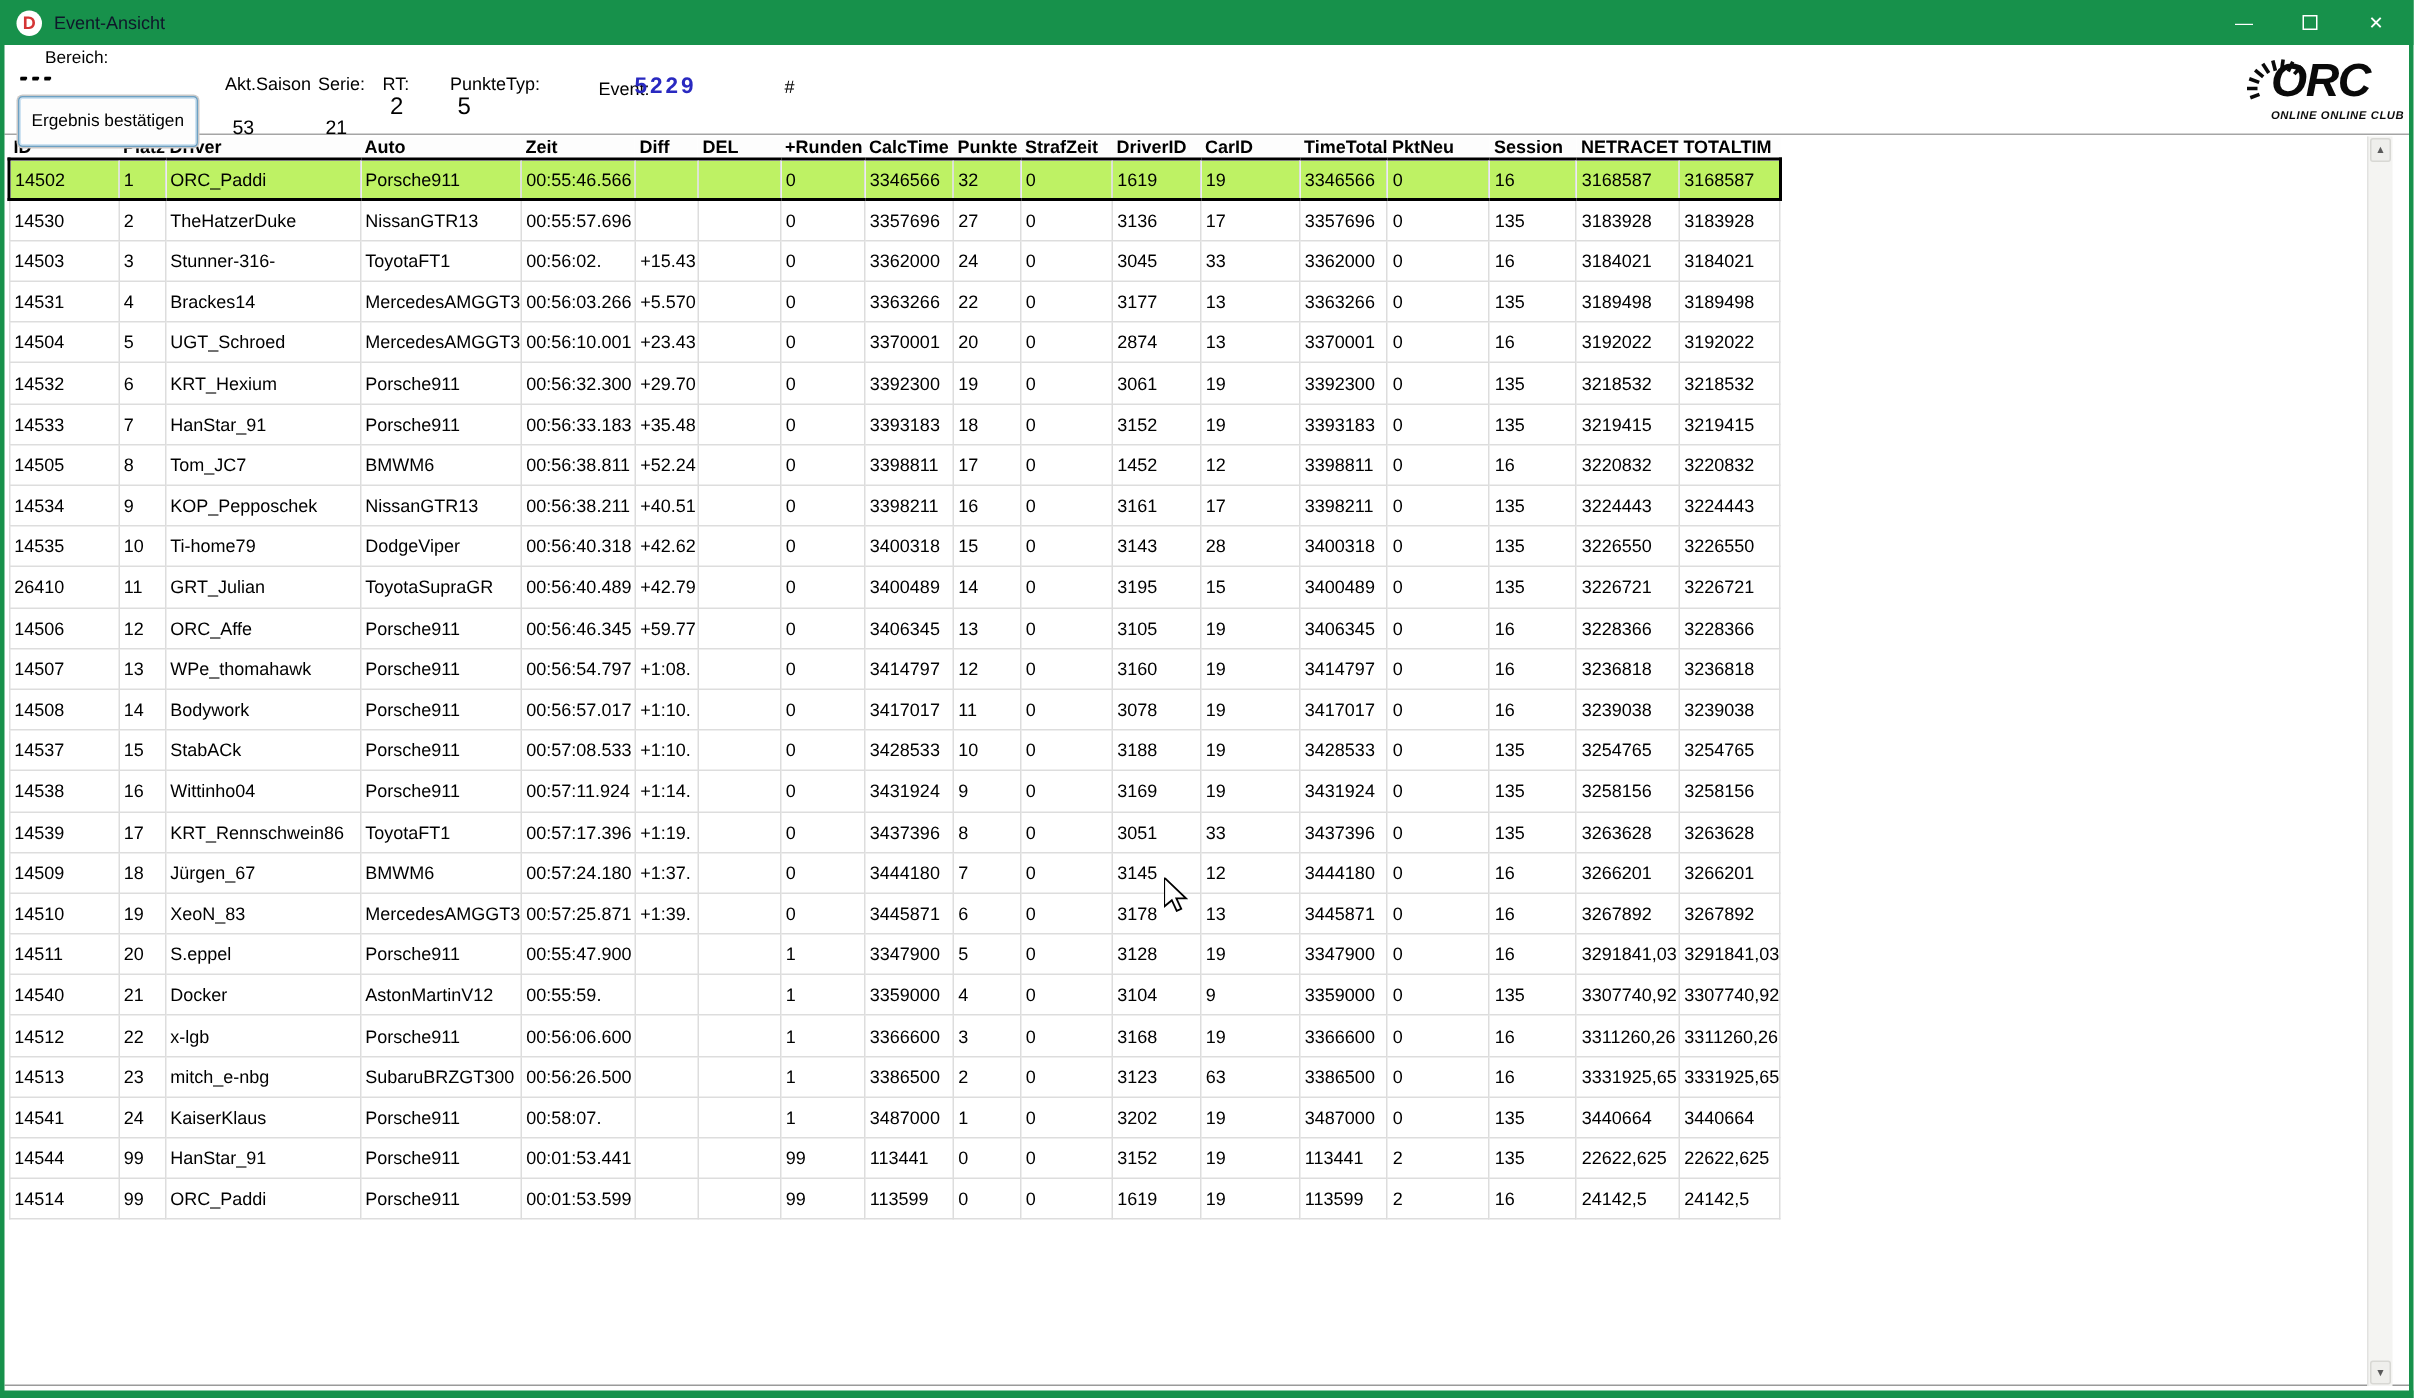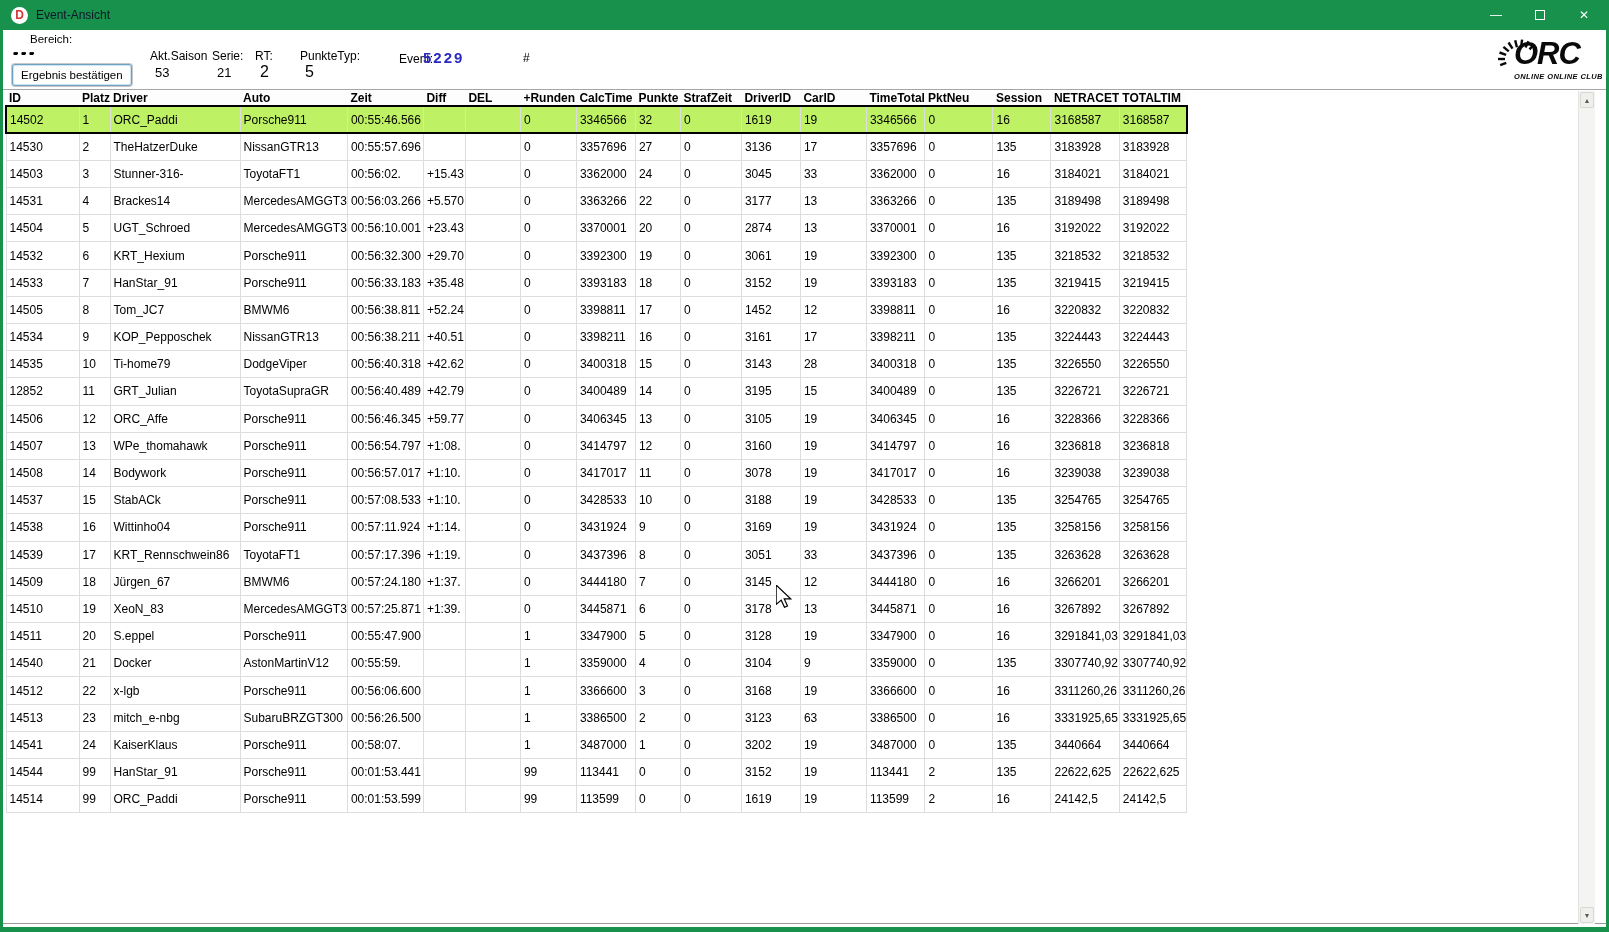--- a/index.html
+++ b/index.html
@@ -26,29 +26,29 @@
   .max-box { width:10px; height:10px; border:1.4px solid #fff; display:inline-block; }
 
   
   .toolbar { position:absolute; left:3px; right:3px; top:30px; height:60px; background:#fff;
              border-bottom:1px solid #A5A5A5; z-index:5; }
   .lbl { position:absolute; font-size:12px; color:#000; white-space:nowrap;margin-left:17px; }
   .val { position:absolute; font-size:13px; color:#000; white-space:nowrap; }
   .bereich-label { left:10px; top:3px; font-size:11.5px; }
   .bereich-value { left:10px; top:13px; font-size:15px; font-weight:bold; letter-spacing:3px;
                    text-shadow:0 .6px 0 #000, .6px 0 0 #000; }
-  .confirm-btn { position:absolute; left:9px; top:34px; height:22px; padding:0 8px;
+  .confirm-btn { position:absolute; left:9px; top:34px; height:34px; padding:0 8px;
                  font-family:inherit; font-size:11.5px; color:#000; background:#fdfdfd;
                  border:1px solid #6DA1C4; border-radius:3px;
                  box-shadow:0 0 0 1px #cfe3f2 inset, 0 0 0 1px #c9c9c9; }
   .field-akt   { left:147px; } .field-serie { left:209px; }
   .field-rt    { left:252px; } .field-pkt   { left:297px; }
   .tfield { position:absolute; top:19px; }
   .tfield .f-label { font-size:12px; white-space:nowrap; }
-  .tfield .f-value { font-size:13px; margin-top:2px; margin-left:5px; white-space:nowrap; }
+  .tfield .f-value { font-size:13px; margin-top:14px; margin-left:5px; white-space:nowrap; }
   .field-rt .f-value, .field-pkt .f-value { font-size:16px; margin-top:0; font-weight:500; }
   .event-label { left:379px; top:22px; }
   .event-value { left:420px; top:19px; font-size:15px; font-weight:bold; letter-spacing:2px; color:#2929C0; }
   .hash-symbol { left:503px; top:21px; font-size:12px; }
 
   
   .logo { position:absolute; left:1490px; top:33px; width:115px; height:54px; z-index:6; }
   .logo-burst { position:absolute; left:6px; top:-2px; }
   .logo-text { position:absolute; left:24px; top:6px; font-size:31px; font-weight:bold; font-style:italic;
                letter-spacing:-1px; color:#0a0a0a; line-height:30px; }
@@ -385,21 +385,21 @@
             <td>0</td>
             <td>3143</td>
             <td>28</td>
             <td>3400318</td>
             <td>0</td>
             <td>135</td>
             <td>3226550</td>
             <td>3226550</td>
           </tr>
           <tr>
-            <td>12852</td>
+            <td>26410</td>
             <td>11</td>
             <td>GRT_Julian</td>
             <td>ToyotaSupraGR</td>
             <td>00:56:40.489</td>
             <td>+42.79</td>
             <td></td>
             <td>0</td>
             <td>3400489</td>
             <td>14</td>
             <td>0</td>

